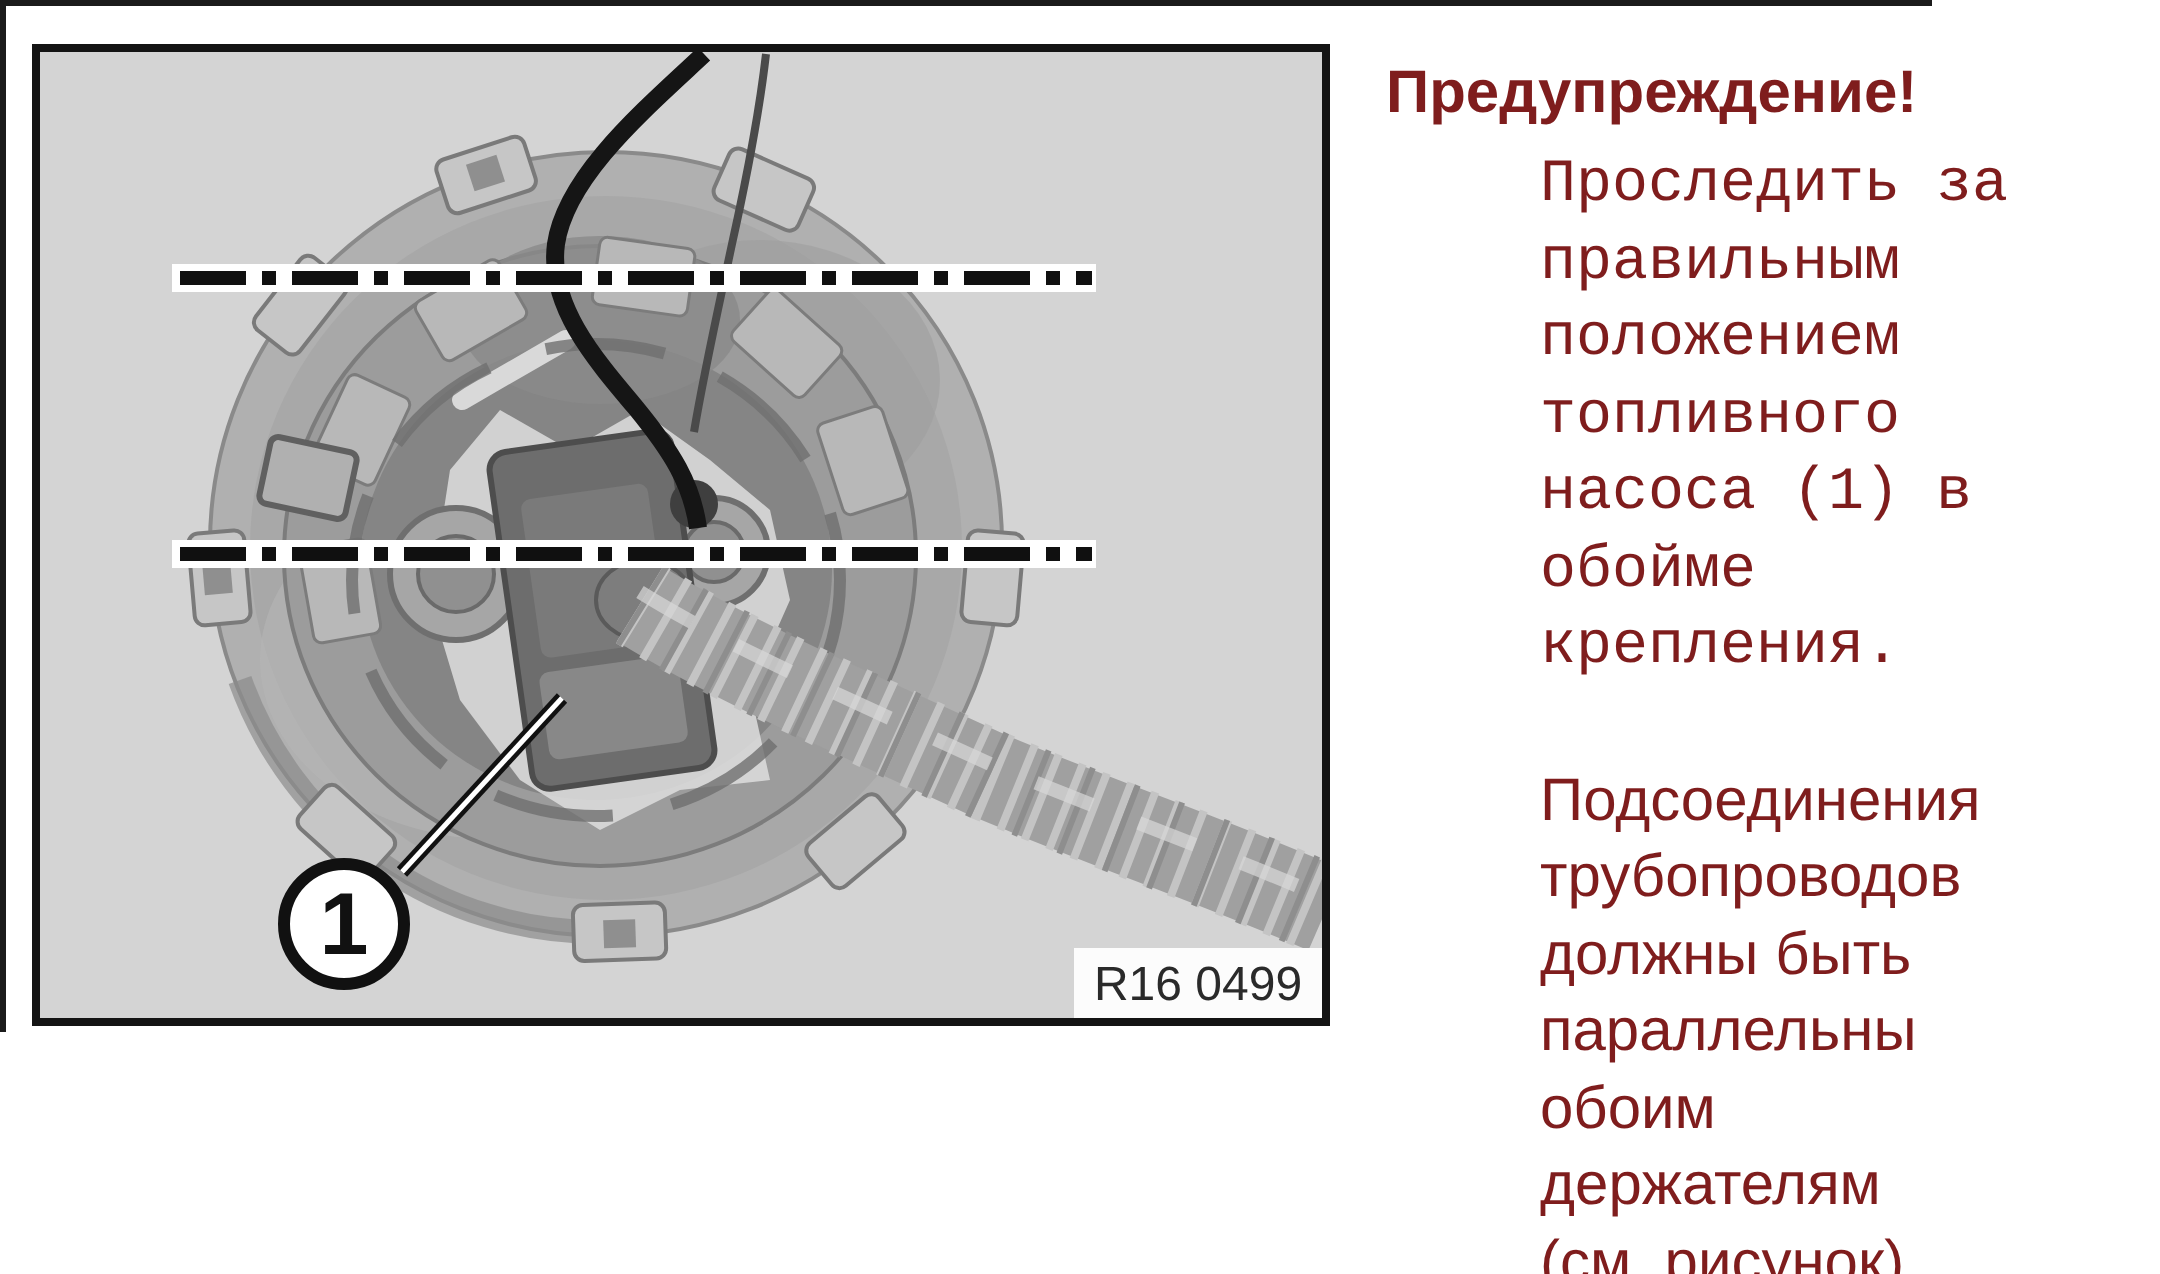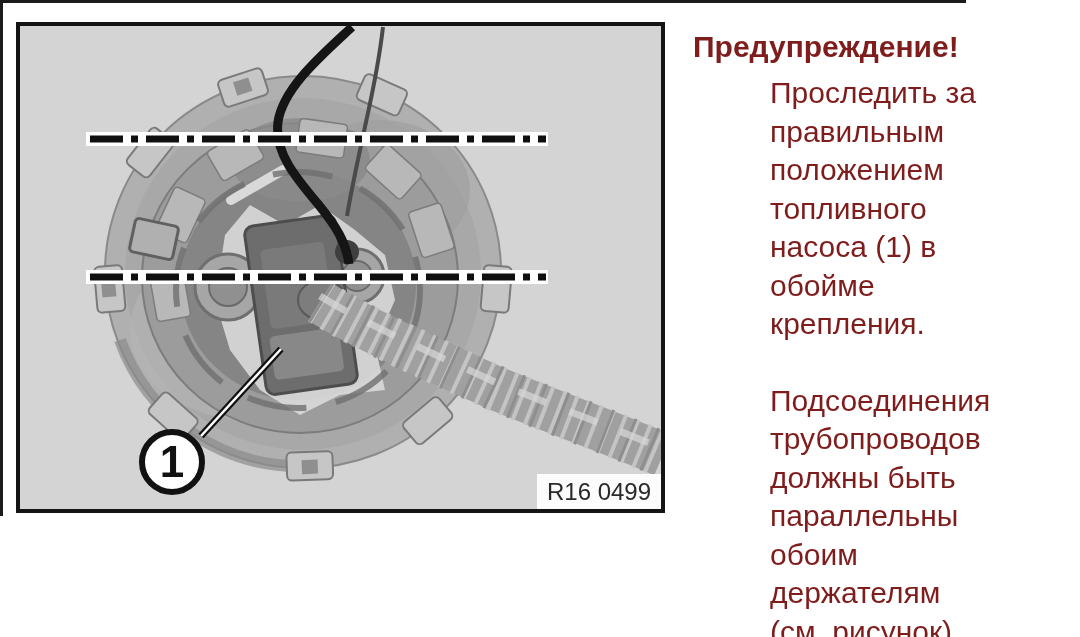--- a/index.html
+++ b/index.html
@@ -18,21 +18,21 @@
   .figure-frame svg{display:block;}
   .warning-block{
     position:absolute;left:693px;top:28px;width:372px;color:#7f1d1d;
   }
   .warning-title{
     font-size:30px;font-weight:bold;line-height:38px;white-space:pre-line;
   }
   .warning-para{
     font-size:30px;line-height:38.5px;white-space:pre-line;
   }
-  .warning-para.p1{margin:8px 0 0 77px;}
+  .warning-para.p1{margin:8px 0 0 77px;font-family:Liberation Mono, monospace;}
   .warning-para.p2{margin:38px 0 0 77px;}
 </style>
 </head>
 <body>
 
 <div class="page">
 
   <div class="border-top"></div>
   <div class="border-left"></div>
 

